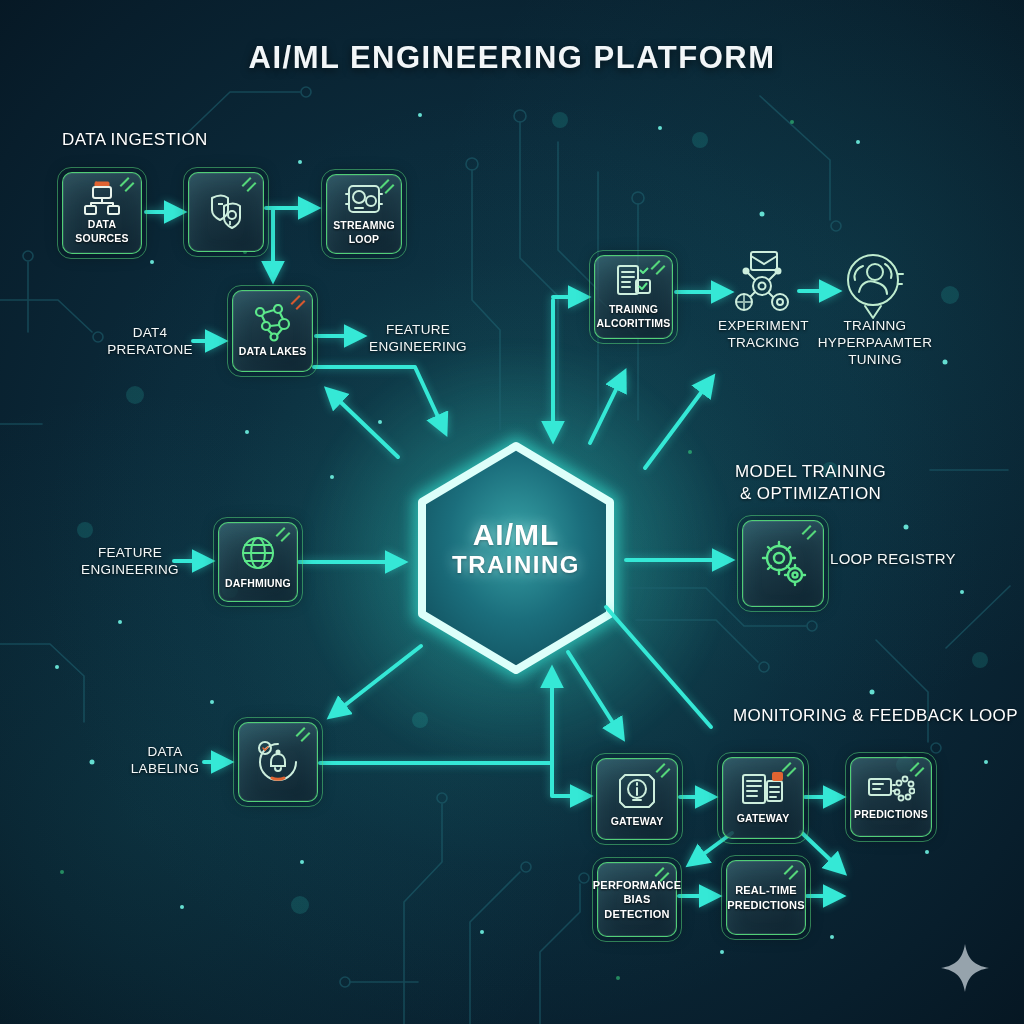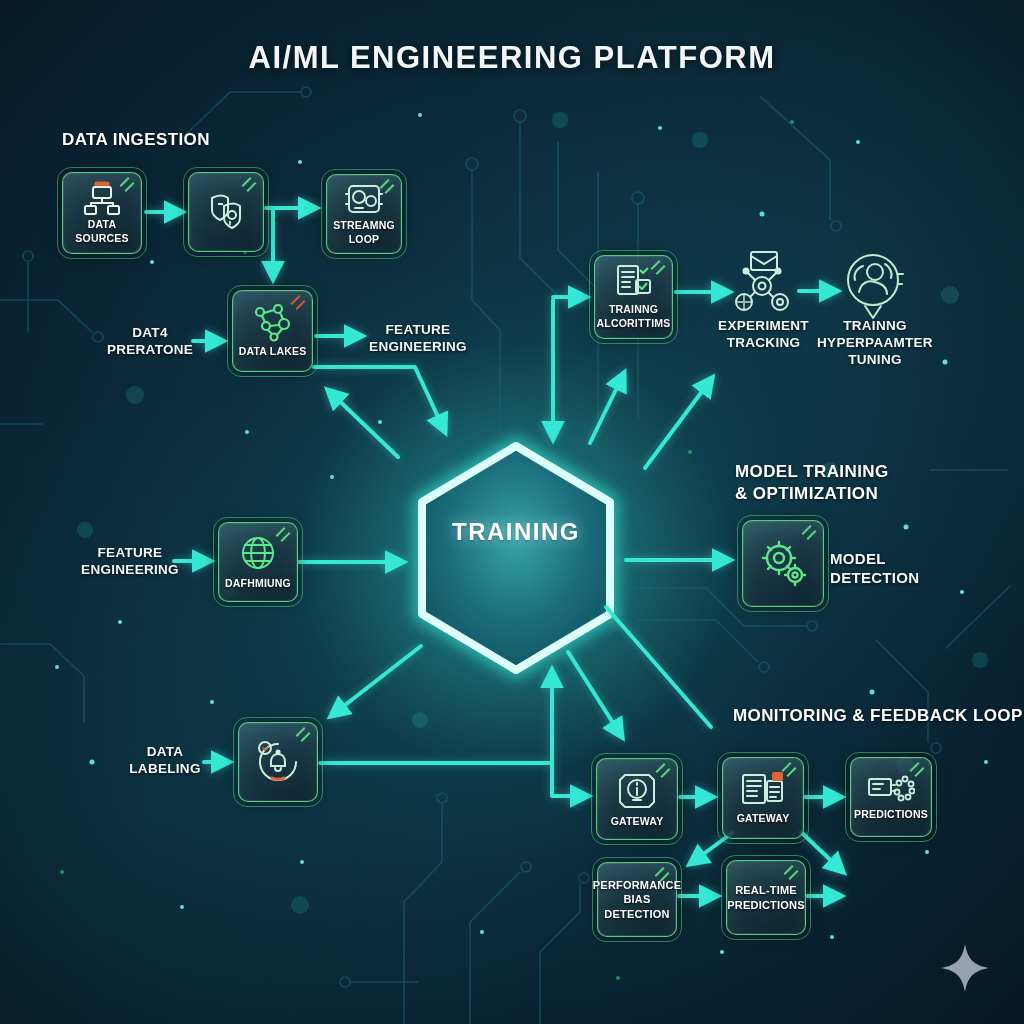--- a/index.html
+++ b/index.html
@@ -12,23 +12,23 @@
       radial-gradient(circle at 14% 80%, rgba(40,180,180,0.09) 0%, rgba(0,0,0,0) 36%),
       radial-gradient(circle at 50% 48%, #0e3343 0%, #0b2a3a 48%, #081e2c 82%, #061723 100%);
   }
   .stage svg.layer{position:absolute;left:0;top:0;}
   .glow{position:absolute;left:296px;top:338px;width:440px;height:440px;border-radius:50%;
     background:radial-gradient(circle, rgba(140,255,245,0.30) 0%, rgba(60,235,220,0.18) 35%, rgba(0,0,0,0) 70%);
     filter:blur(6px);pointer-events:none;}
   .title{position:absolute;left:0;right:0;top:40px;text-align:center;
     font-size:31px;font-weight:bold;letter-spacing:1.5px;color:#f2f6f8;
     text-shadow:0 2px 8px rgba(0,0,0,.6);}
-  .heading{position:absolute;font-weight:bold;color:#ffffff;font-size:17px;
-    letter-spacing:.4px;white-space:pre-line;line-height:1.3;text-shadow:0 1px 3px rgba(0,0,0,.7);}
-  .slabel{position:absolute;font-weight:bold;color:#f4f8f8;font-size:13.5px;
+  .heading{position:absolute;font-weight:normal;color:#ffffff;font-size:17px;
+    letter-spacing:.4px;white-space:pre-line;line-height:1.3;text-shadow:0 1px 3px rgba(0,0,0,.7);text-align:center;}
+  .slabel{position:absolute;font-weight:normal;color:#f4f8f8;font-size:13.5px;
     text-align:center;white-space:pre-line;line-height:1.25;letter-spacing:.3px;
     text-shadow:0 1px 3px rgba(0,0,0,.8);}
   .node{position:absolute;border:1.5px solid rgba(88,224,125,.9);border-radius:10px;
     background:linear-gradient(155deg, rgba(84,124,134,.42) 0%, rgba(30,56,68,.78) 45%, rgba(14,34,46,.9) 100%);
     box-shadow:0 0 16px rgba(0,0,0,.4), inset 0 0 0 1px rgba(160,240,200,.12), inset 0 8px 22px rgba(130,220,225,.10);
     display:flex;flex-direction:column;align-items:center;justify-content:center;gap:3px;}
   .node::before{content:"";position:absolute;inset:-6px;border:1.5px solid rgba(88,224,125,.5);
     border-radius:14px;pointer-events:none;}
   .node::after{content:"";position:absolute;top:7px;right:8px;width:12px;height:5px;
     border-top:2px solid #58e07d;border-bottom:2px solid #58e07d;transform:rotate(-45deg);opacity:.95;}
@@ -214,20 +214,21 @@
     <path transform="translate(965,968)" fill="#96a3ac" d="M0,-24 C2.5,-9 9,-2.5 24,0 C9,2.5 2.5,9 0,24 C-2.5,9 -9,2.5 -24,0 C-9,-2.5 -2.5,-9 0,-24 Z"></path>
   </svg>
 
   <div class="title">AI/ML ENGINEERING PLATFORM</div>
   <div class="heading" style="left:62px;top:129px;">DATA INGESTION</div>
   <div class="heading" style="left:733px;top:705px;">MONITORING &amp; FEEDBACK LOOP</div>
   <div class="heading" style="left:735px;top:461px;">MODEL TRAINING
 &amp; OPTIMIZATION</div>
 
   <div class="hextext">
+    <div class="l1">AI/ML</div>
     <div class="l2">TRAINING</div>
   </div>
 
   <div class="node" style="left:62px;top:172px;width:78px;height:80px">
     <svg class="icon" width="38" height="34" viewBox="0 0 38 34" fill="none" stroke-linecap="round">
       <rect x="12" y="1" width="14" height="5" rx="1" fill="#e06432" stroke="#e06432"></rect>
       <rect x="10" y="6" width="18" height="11" rx="2" stroke="#e9f4ec" stroke-width="2"></rect>
       <path d="M19,17 V22 M8,22 H30 M8,22 V25 M30,22 V25" stroke="#e9f4ec" stroke-width="2"></path>
       <rect x="2" y="25" width="11" height="8" rx="1.5" stroke="#e9f4ec" stroke-width="2"></rect>
       <rect x="25" y="25" width="11" height="8" rx="1.5" stroke="#e9f4ec" stroke-width="2"></rect>
@@ -368,15 +369,15 @@
 ENGINEERING</div>
   <div class="slabel" style="left:70px;top:545px;width:120px;">FEATURE
 ENGINEERING</div>
   <div class="slabel" style="left:115px;top:744px;width:100px;">DATA
 LABELING</div>
   <div class="slabel" style="left:706px;top:318px;width:115px;">EXPERIMENT
 TRACKING</div>
   <div class="slabel" style="left:816px;top:318px;width:118px;">TRAINNG
 HYPERPAAMTER
 TUNING</div>
-  <div class="slabel" style="left:830px;top:550px;width:140px;text-align:left;font-size:15px;">MODEL DETECTION</div>
+  <div class="slabel" style="left:830px;top:550px;width:140px;text-align:left;font-size:15px;">LOOP REGISTRY</div>
 
 </div>
 
 </body></html>

